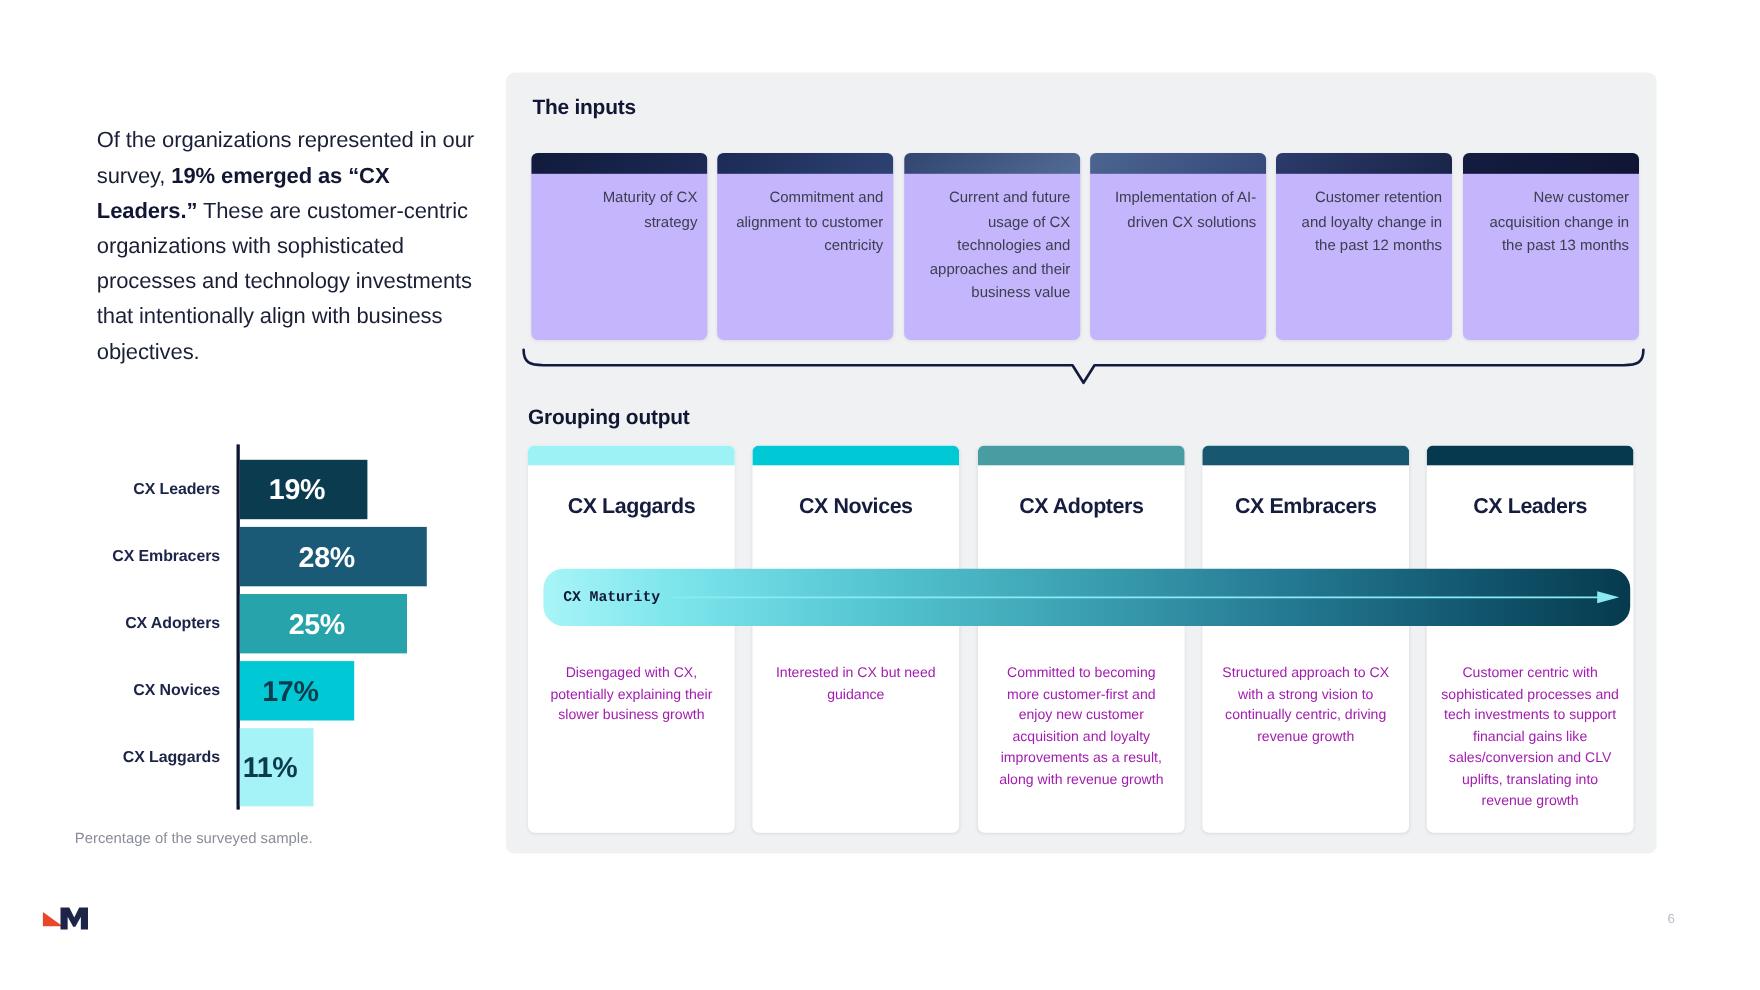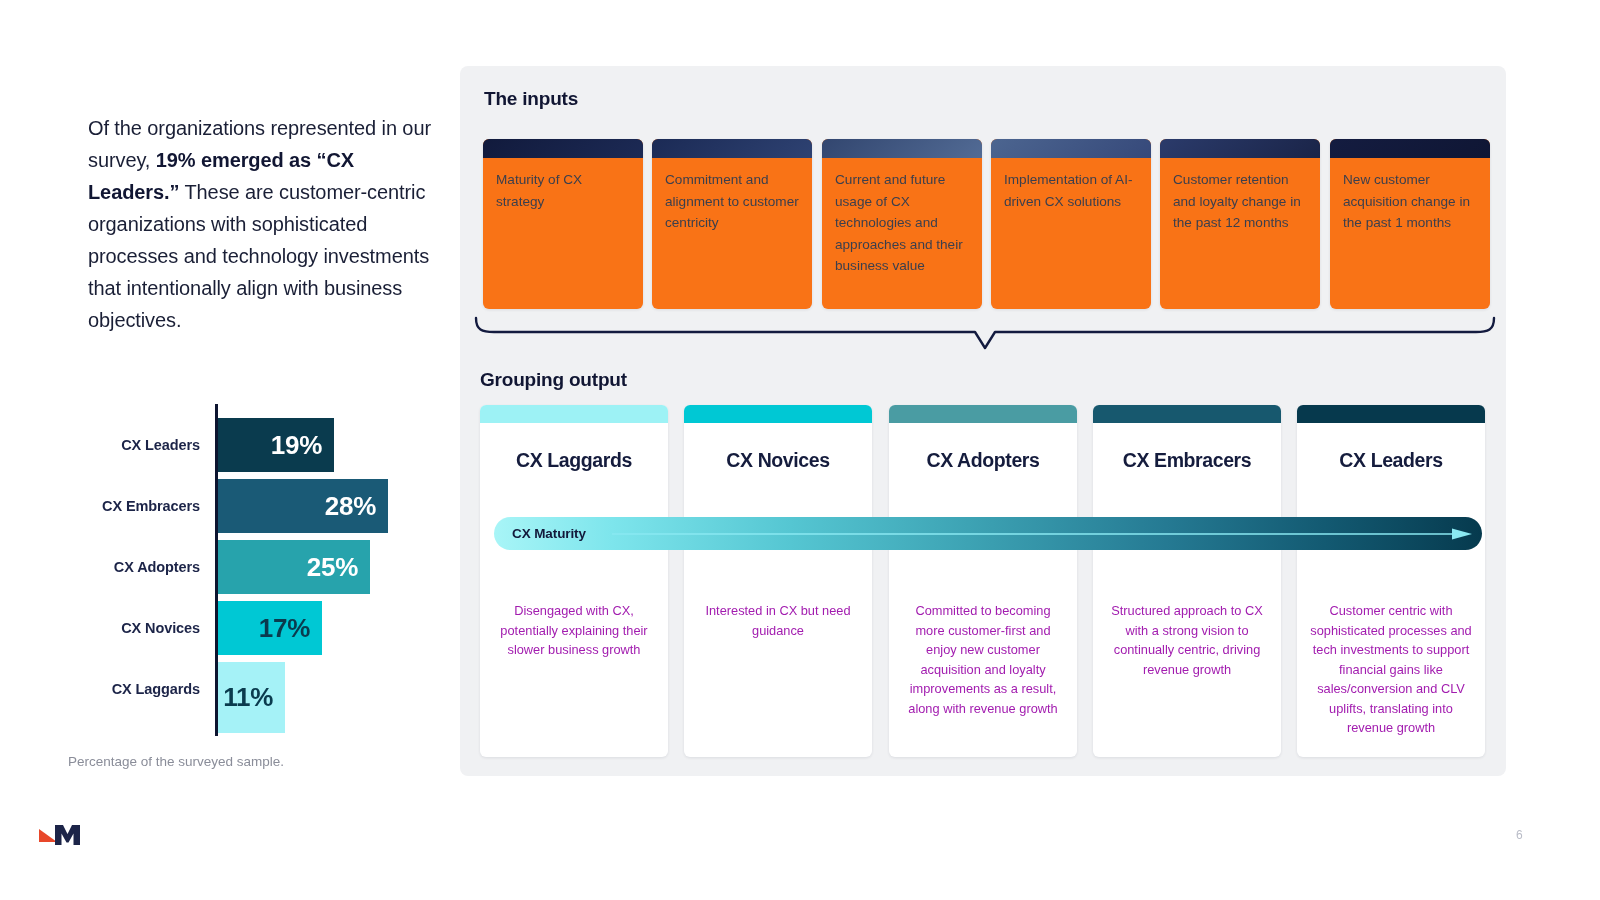--- a/index.html
+++ b/index.html
@@ -69,21 +69,21 @@
     color: #1c2448;
     letter-spacing: -0.1px;
   }
   .bar-rect {
     position: absolute;
     left: 130px;
     top: 0;
     height: 54px;
     display: flex;
     align-items: center;
-    justify-content: flex-end;
+    justify-content: center;
     padding-right: 12px;
   }
   .bar-value {
     font-size: 26px;
     font-weight: 700;
     letter-spacing: -0.3px;
   }
   .caption {
     position: absolute;
     left: 68px;
@@ -130,24 +130,25 @@
   }
   .title-inputs { left: 484px; top: 88px; }
   .title-output { left: 480px; top: 369px; }
 
   
   .input-card {
     position: absolute;
     top: 139px;
     width: 160px;
     height: 170px;
-    background: #f97316;
+    background: #c4b5fd;
     border-radius: 6px;
     box-shadow: 0 1px 3px rgba(16,24,48,0.09);
     overflow: hidden;
+    text-align: right;
   }
   .input-card .cap {
     position: absolute;
     left: 0; top: 0;
     width: 100%;
     height: 19px;
   }
   .input-card .body {
     position: absolute;
     left: 13px;
@@ -204,33 +205,34 @@
     line-height: 19.5px;
     color: #a21caf;
   }
 
   
   .maturity {
     position: absolute;
     left: 494px;
     top: 517px;
     width: 988px;
-    height: 33px;
+    height: 52px;
     border-radius: 18px;
     background: linear-gradient(90deg,
       #a8f5f7 0%,
       #7de5ec 12%,
       #55c6d2 30%,
       #3da3b4 48%,
       #257a93 68%,
       #135a72 84%,
       #063a4e 100%);
     display: flex;
     align-items: center;
     z-index: 5;
+    font-family: Liberation Mono, monospace;
   }
   .maturity-label {
     position: absolute;
     left: 18px;
     font-size: 13.5px;
     font-weight: 700;
     color: #12193a;
     letter-spacing: -0.1px;
     z-index: 2;
   }
@@ -320,21 +322,21 @@
       <div class="input-card" style="left: 991px;">
         <div class="cap" style="background: linear-gradient(135deg, rgb(76, 101, 144), rgb(54, 73, 122));"></div>
         <div class="body">Implementation of AI-driven CX solutions</div>
       </div>
       <div class="input-card" style="left: 1160px;">
         <div class="cap" style="background: linear-gradient(135deg, rgb(43, 59, 107), rgb(26, 36, 72));"></div>
         <div class="body">Customer retention and loyalty change in the past 12 months</div>
       </div>
       <div class="input-card" style="left: 1330px;">
         <div class="cap" style="background: linear-gradient(135deg, rgb(20, 28, 64), rgb(15, 22, 52));"></div>
-        <div class="body">New customer acquisition change in the past 1 months</div>
+        <div class="body">New customer acquisition change in the past 13 months</div>
       </div>
     </div>
 
   <div class="brace">
     <svg width="1030" height="36" viewBox="0 0 1030 36" fill="none">
       <path d="M 6 2 C 6 14, 12 16, 24 16 L 505 16 L 515 32 L 525 16 L 1006 16 C 1018 16, 1024 14, 1024 2" stroke="#131b3f" stroke-width="2.4" fill="none" stroke-linecap="round" stroke-linejoin="round"></path>
     </svg>
   </div>
 
   <div id="output-cols-host">

